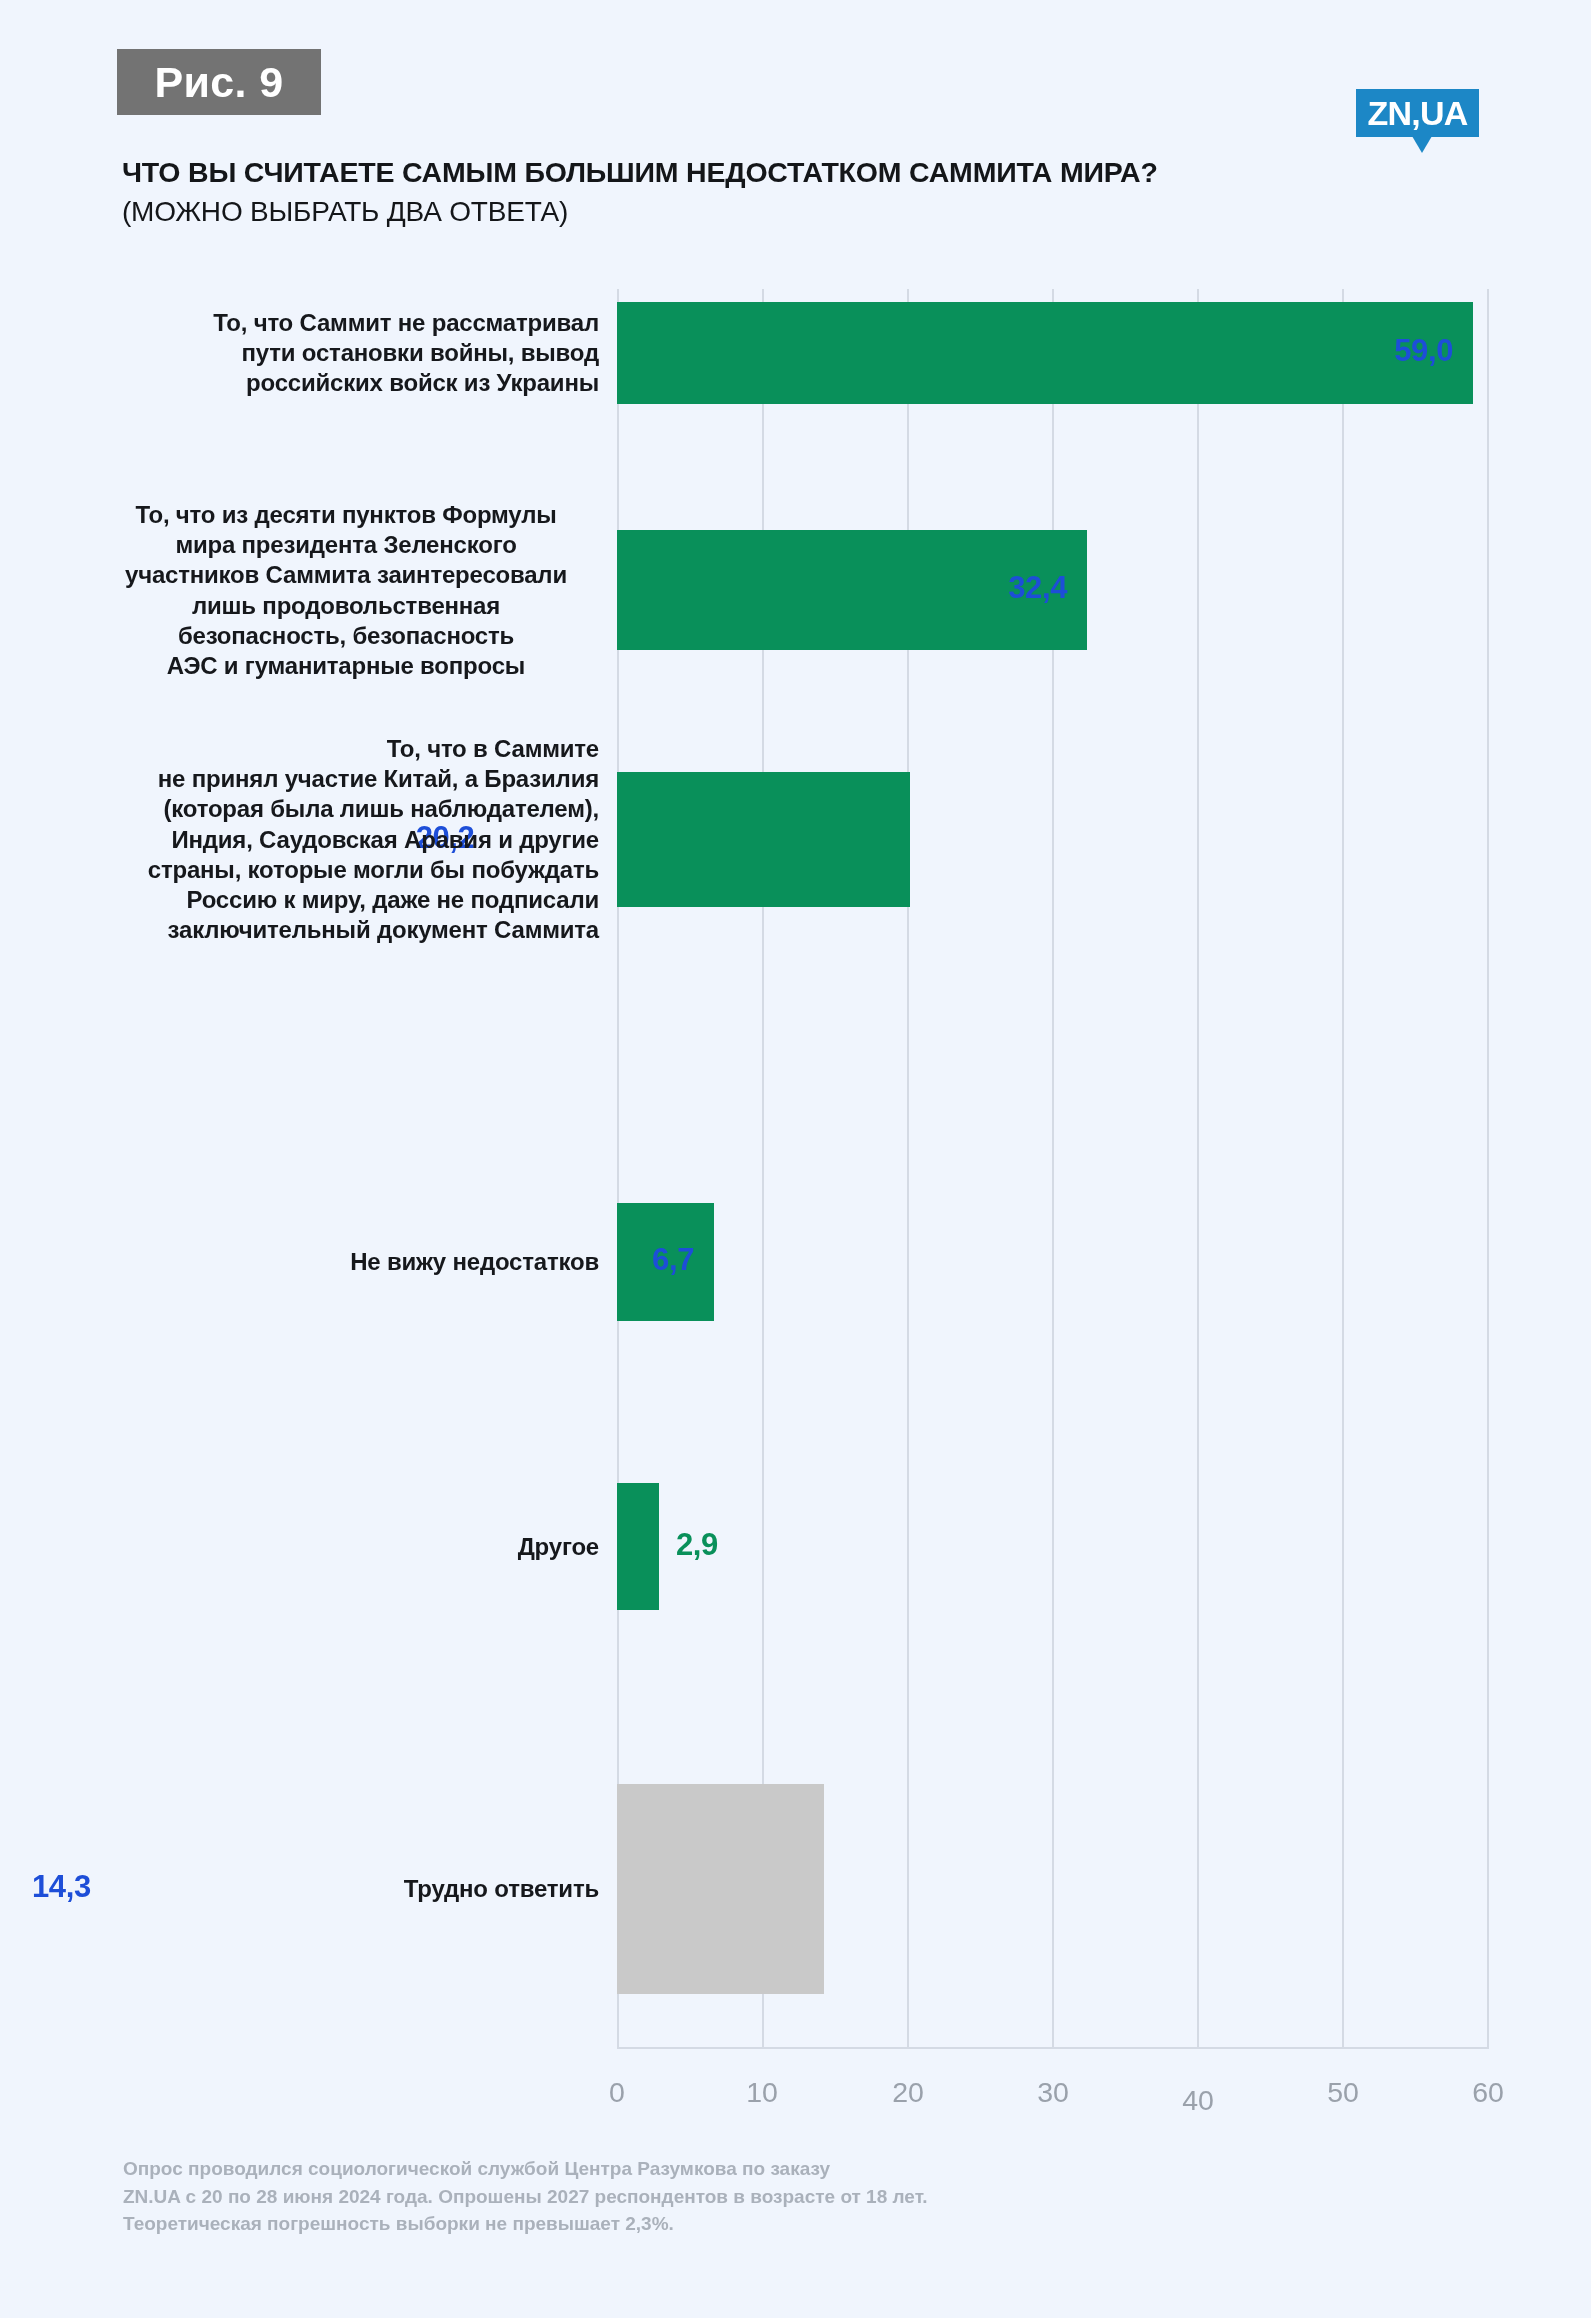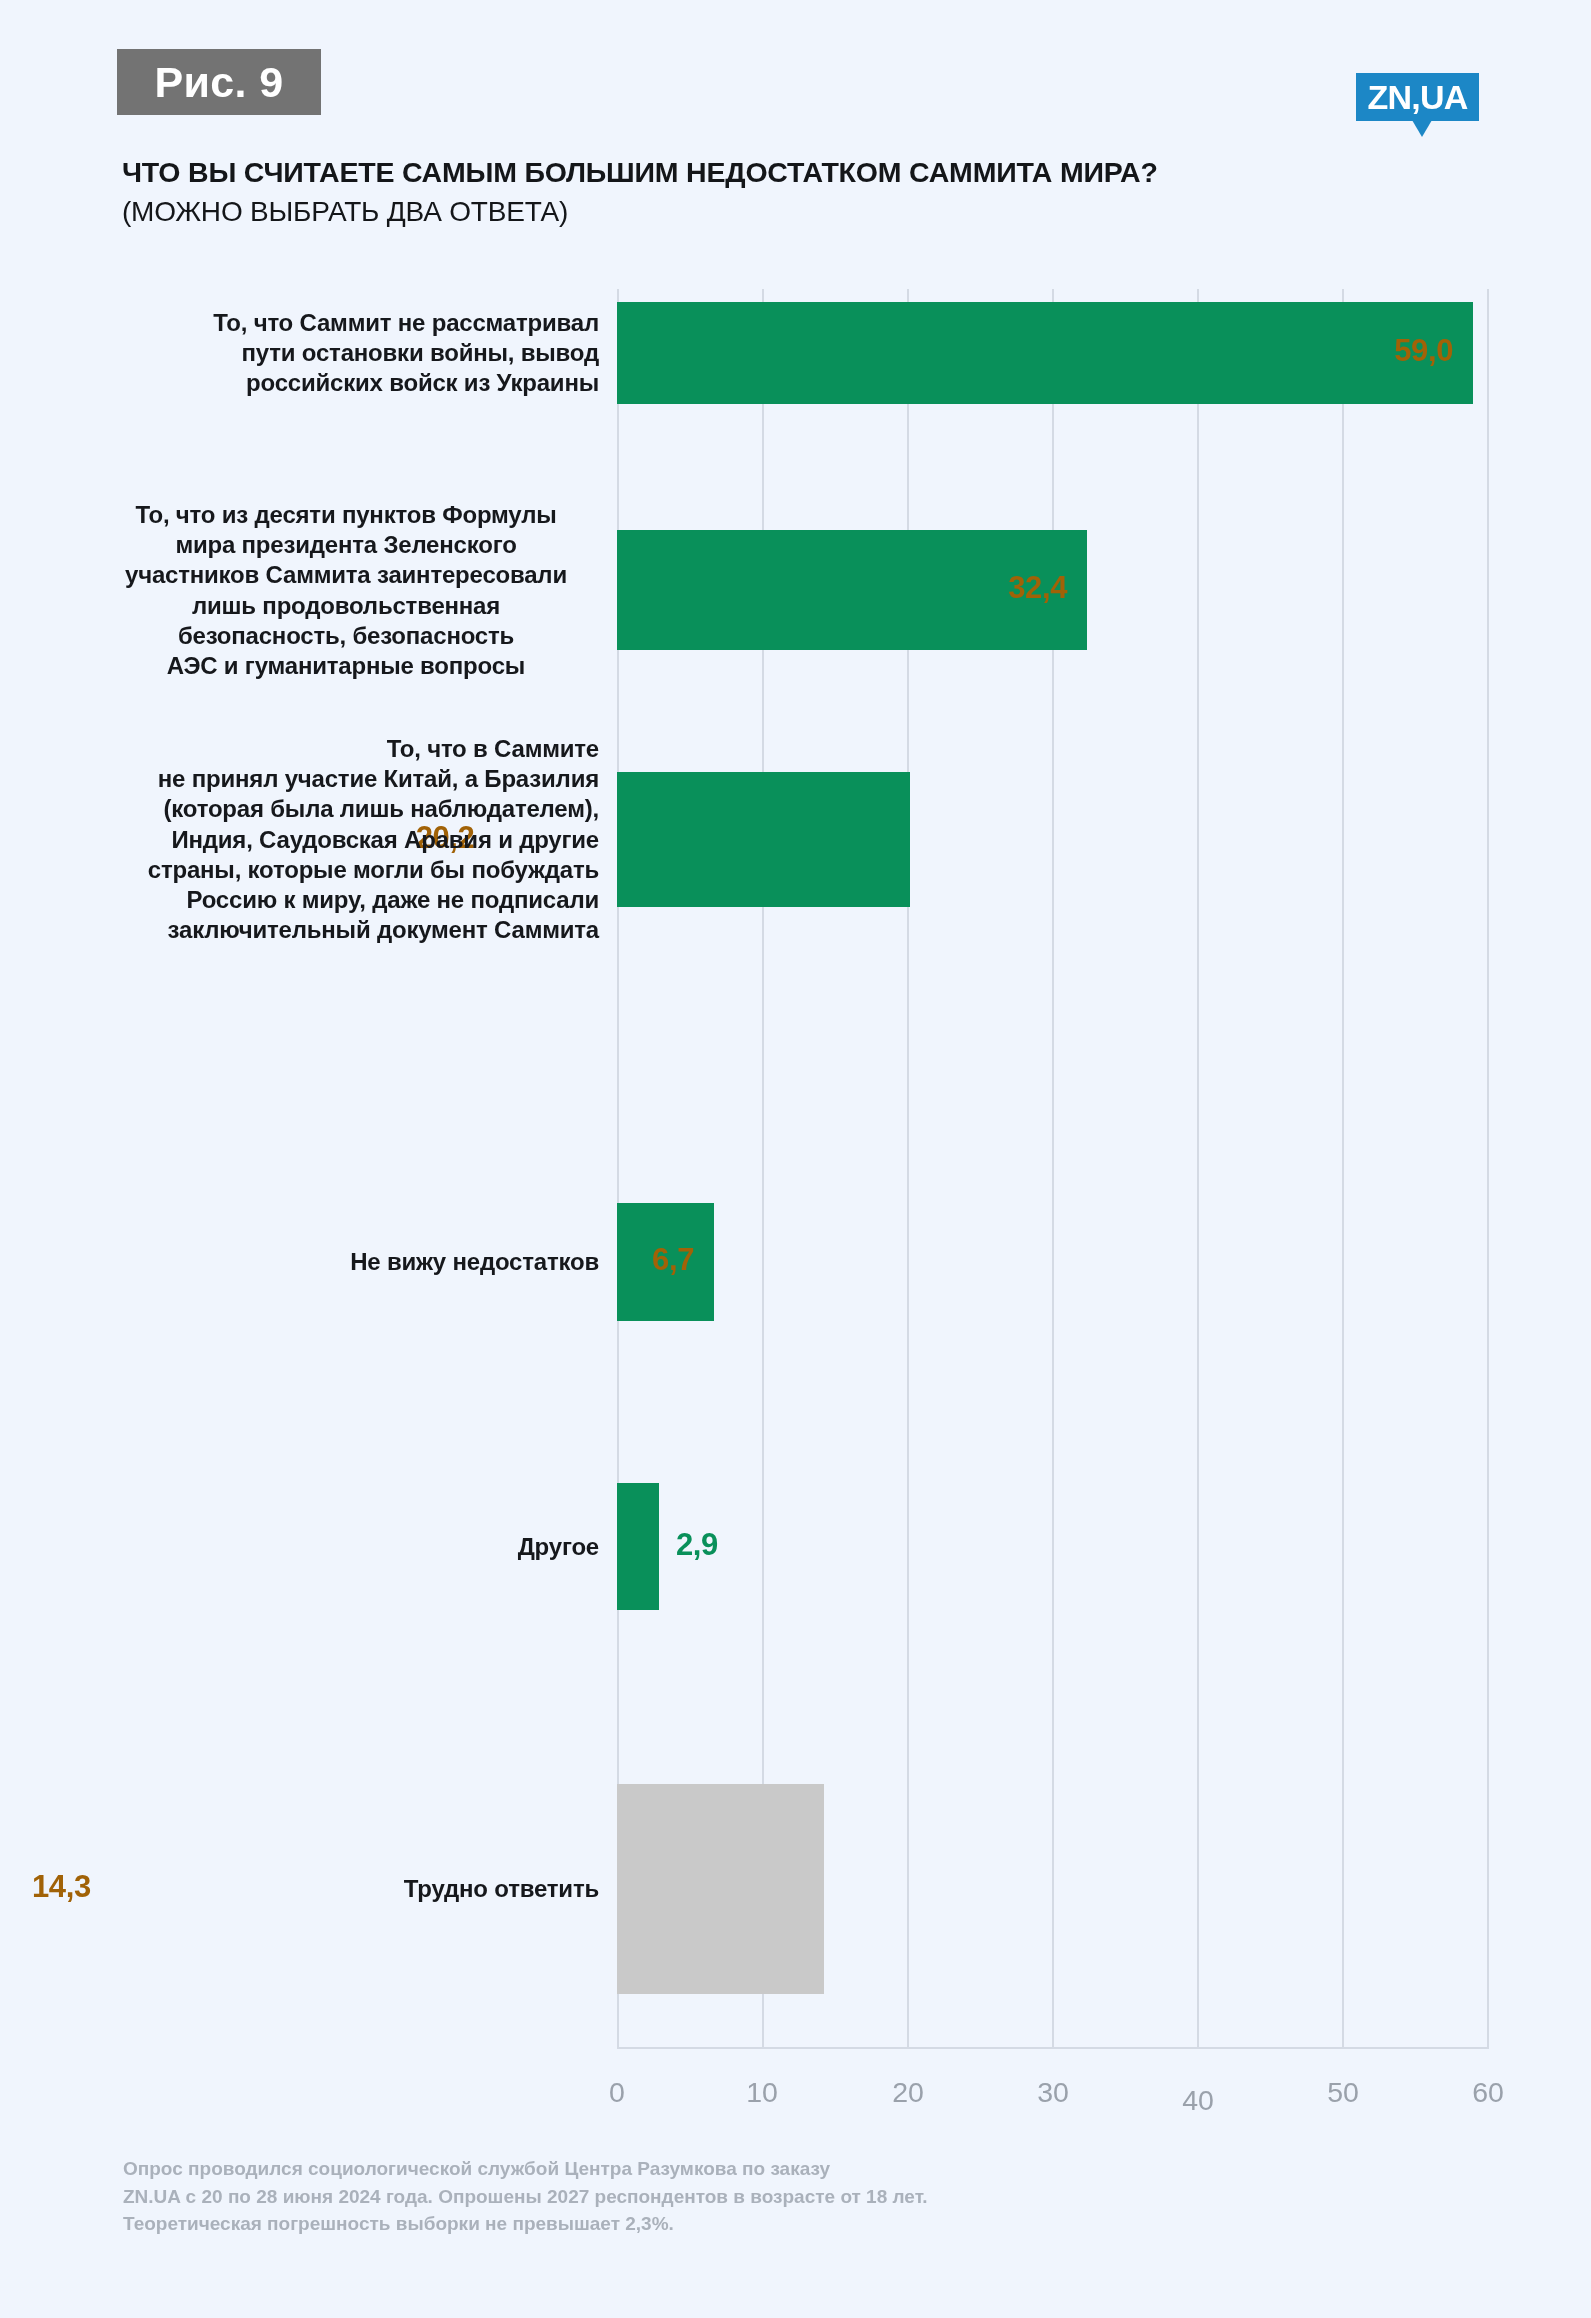--- a/index.html
+++ b/index.html
@@ -31,21 +31,21 @@
     color: #ffffff;
     font-size: 43px;
     font-weight: bold;
     letter-spacing: 0.4px;
     line-height: 1;
   }
 
   #brand-logo {
     position: absolute;
     left: 1356px;
-    top: 73px;
+    top: 89px;
     width: 123px;
     height: 48px;
   }
   #brand-logo-box {
     position: absolute;
     left: 0;
     top: 0;
     width: 123px;
     height: 48px;
     background: #1c87c6;
@@ -120,21 +120,21 @@
 
   .bar {
     position: absolute;
     left: 0;
   }
   .bar-green { background: #09905a; }
   .bar-grey  { background: #c9c9c9; }
 
   .bar-value-inside {
     position: absolute;
-    color: #a16207;
+    color: #1d4ed8;
     font-size: 31px;
     font-weight: bold;
     letter-spacing: -0.4px;
     white-space: nowrap;
   }
   .bar-value-outside {
     position: absolute;
     color: #09905a;
     font-size: 31px;
     font-weight: bold;

